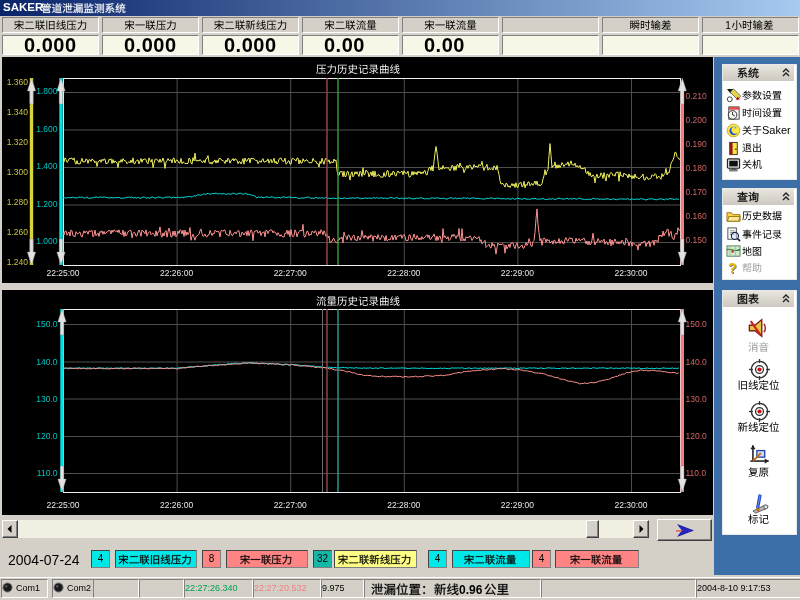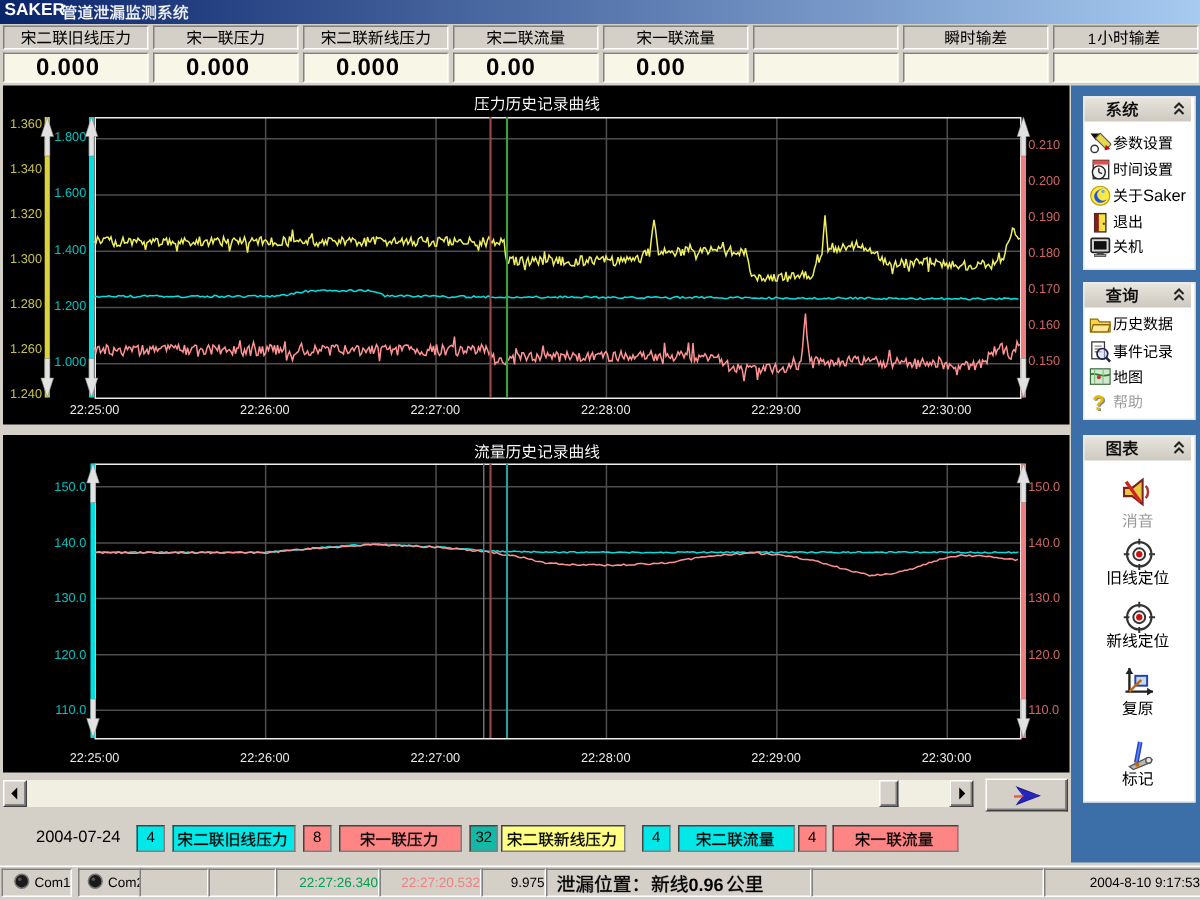--- a/index.html
+++ b/index.html
@@ -1,20 +1,20 @@
 <!DOCTYPE html>
 <html><head><meta charset="utf-8"><style>
 html,body{margin:0;padding:0;width:800px;height:600px;overflow:hidden;background:#d4d0c8;
  font-family:"Liberation Sans",sans-serif;}
 .abs{position:absolute;}
 .sunk{border-top:1px solid #808080;border-left:1px solid #808080;border-bottom:1px solid #fff;border-right:1px solid #fff;}
 .raise{border-top:1px solid #fff;border-left:1px solid #fff;border-bottom:1px solid #404040;border-right:1px solid #404040;box-shadow:inset -1px -1px 0 #808080;}
 .lbox{position:absolute;top:17px;height:14px;background:#d4d0c8;border:1px solid #808080;border-bottom-color:#fff;border-right-color:#fff;}
-.vbox{position:absolute;top:35px;height:18px;background:#f8f6e6;text-align:left;padding-left:21px;font-weight:bold;font-size:16px;letter-spacing:0.5px;color:#000;line-height:19px;}
-.sb{position:absolute;top:579px;height:17px;border:1px solid;border-color:#808080 #fff #fff #808080;background:#d4d0c8;font-size:9px;color:#000;line-height:17px;text-align:right;}
+.vbox{position:absolute;top:35px;height:18px;background:#f8f6e6;text-align:left;padding-left:21px;font-weight:bold;font-size:20px;letter-spacing:0.5px;color:#000;line-height:19px;}
+.sb{position:absolute;top:579px;height:17px;border:1px solid;border-color:#808080 #fff #fff #808080;background:#d4d0c8;font-size:9px;color:#000;line-height:17px;text-align:left;}
 .leg{position:absolute;top:550px;height:16px;border:1px solid #808080;border-top-color:#444;border-left-color:#444;}
 </style></head><body>
 
 <div class="abs" style="left:0;top:0;width:800px;height:16px;background:linear-gradient(to right,#0a246a,#a6caf0)"></div>
 <div class="abs" style="left:3px;top:1px;font-size:11.5px;font-weight:bold;color:#fff">SAKER</div>
 <div class="lbox" style="left:2px;width:95px"></div>
 <div class="vbox sunk" style="left:2px;width:74px">0.000</div>
 <div class="lbox" style="left:102px;width:95px"></div>
 <div class="vbox sunk" style="left:102px;width:74px">0.000</div>
 <div class="lbox" style="left:202px;width:95px"></div>
@@ -259,21 +259,21 @@
   </div>
 <div class="leg" style="left:334px;width:81px;background:#ffff85"></div>
 <div class="leg" style="left:428px;width:17px;background:#00e8e8">
     <span style="display:block;text-align:center;font-size:10px;line-height:16px">4</span>
   </div>
 <div class="leg" style="left:452px;width:76px;background:#00e8e8"></div>
 <div class="leg" style="left:532px;width:17px;background:#ff8585">
     <span style="display:block;text-align:center;font-size:10px;line-height:16px">4</span>
   </div>
 <div class="leg" style="left:555px;width:82px;background:#ff8585"></div>
-<div class="abs" style="left:24px;top:552px;font-size:11px">2004-07-24</div>
+<div class="abs" style="left:8px;top:552px;font-size:14px">2004-07-24</div>
 <div class="abs" style="left:0;top:577px;width:800px;height:23px;background:#d4d0c8;border-top:1px solid #fff"></div>
 <div class="sb" style="left:1px;width:45px;color:#000"><svg width="11" height="11" style="vertical-align:-2px;margin-right:3px">
       <circle cx="5.5" cy="5.5" r="4.6" fill="#1a1a1a" stroke="#777" stroke-width="1"></circle>
       <circle cx="4.2" cy="4.2" r="1.2" fill="#555"></circle>
     </svg>Com1</div>
 <div class="sb" style="left:52px;width:43px;color:#000"><svg width="11" height="11" style="vertical-align:-2px;margin-right:3px">
       <circle cx="5.5" cy="5.5" r="4.6" fill="#1a1a1a" stroke="#777" stroke-width="1"></circle>
       <circle cx="4.2" cy="4.2" r="1.2" fill="#555"></circle>
     </svg>Com2</div>
 <div class="sb" style="left:93px;width:44px;color:#000"></div>

